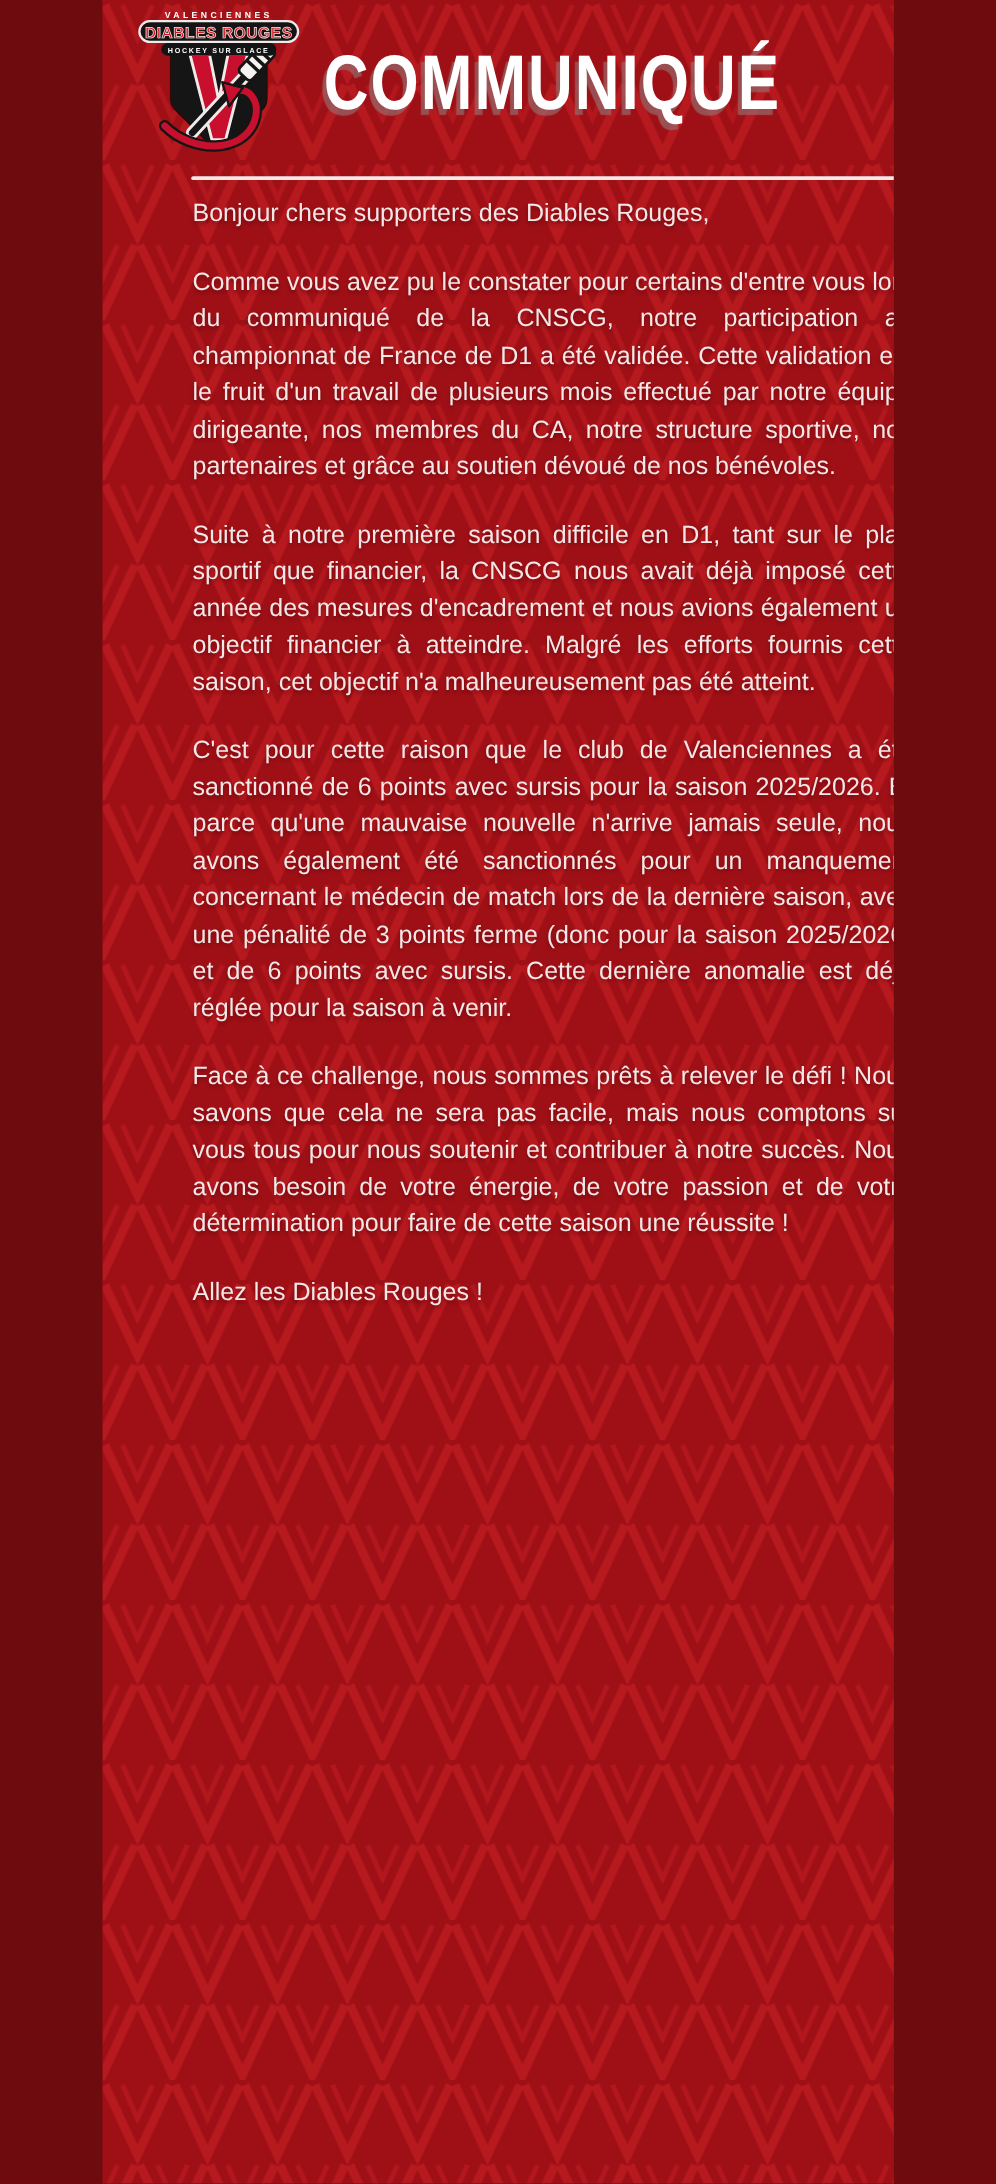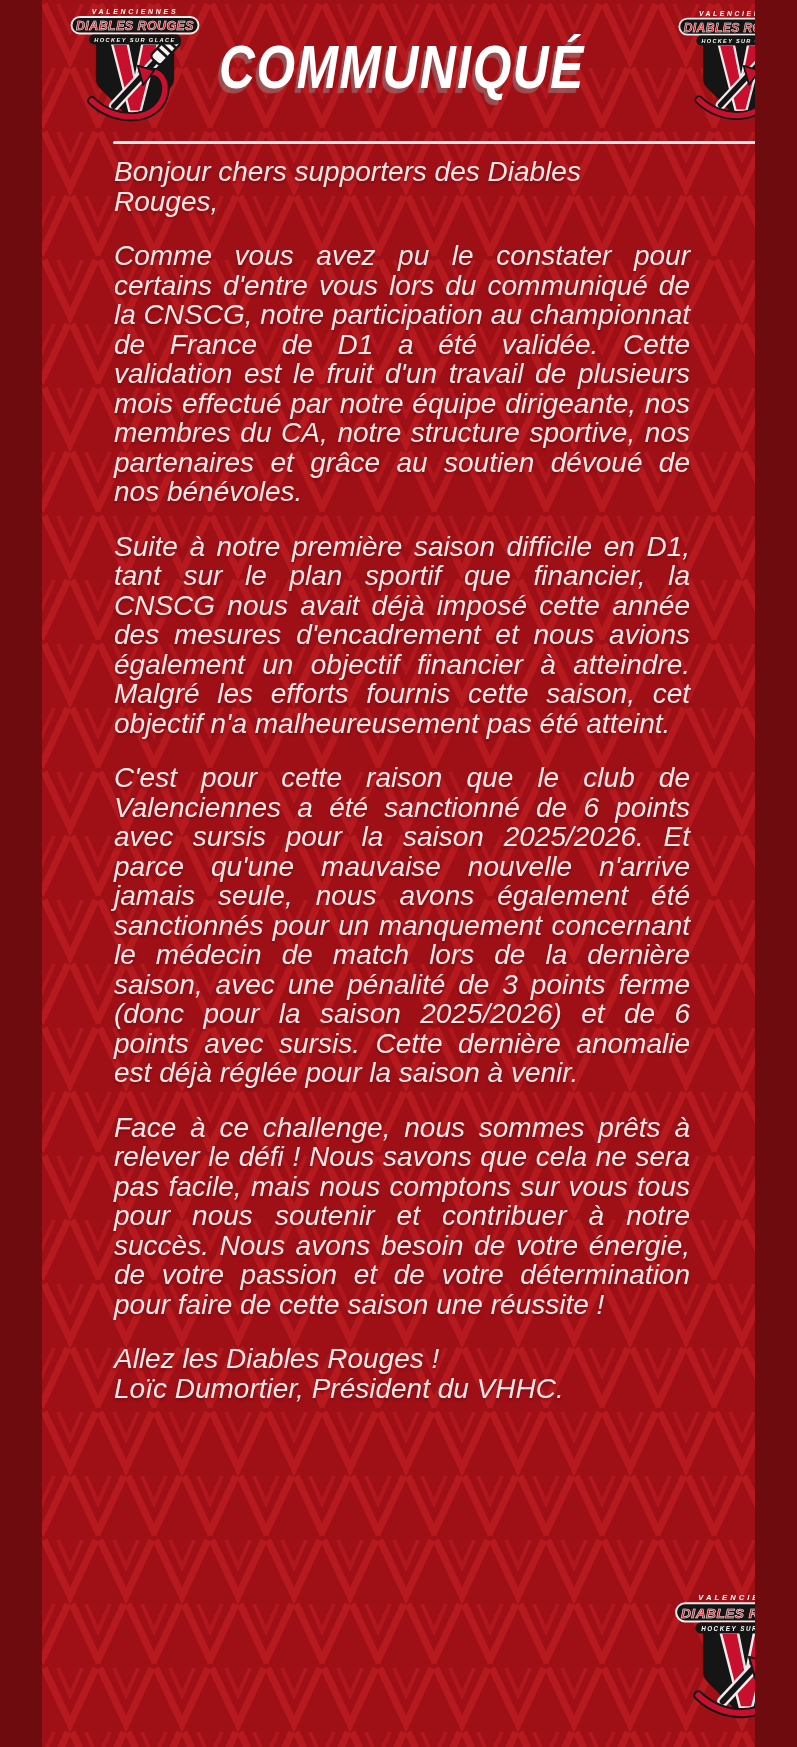--- a/index.html
+++ b/index.html
@@ -1,23 +1,22 @@
 <!DOCTYPE html>
 <html lang="fr"><head>
 <meta charset="utf-8">
 <style>
   html,body{margin:0;padding:0;background:#6e0b0f;}
   .page{
     position:relative;
-    width:713px;height:1747px;
+    width:633px;height:1747px;
     margin:0 auto;
     overflow:hidden;
     background:#9e1016;
     font-family:"Liberation Sans", sans-serif;
-    font-style:italic;
   }
   .bg-svg{position:absolute;left:0;top:0;z-index:0;display:block;}
   .content{position:absolute;inset:0;z-index:1;}
 
   .logo{position:absolute;}
   .logo svg{display:block;width:100%;height:auto;}
   .logo-tl{left:24px;top:5px;width:138px;}
   .logo-tr{left:632px;top:7px;width:134px;}
   .logo-br{left:628px;top:1590px;width:152px;}
   .logo text{font-family:"Liberation Sans", sans-serif;}
@@ -37,21 +36,21 @@
 
   .divider{
     position:absolute;top:141px;left:71px;
     width:656px;height:3px;border-radius:2px;
     background:#f2e8e8;
   }
 
   .letter{
     position:absolute;top:157px;left:72px;width:576px;
     color:#f3e7e7;
-    font-size:28px;line-height:29.5px;
+    font-size:20px;line-height:29.5px;
     text-align:justify;
     text-shadow:0 2px 3px rgba(70,5,8,.45);
   }
   .letter p{margin:0 0 25px 0;}
   .letter .greeting{text-align:left;}
   .closing{margin-top:16px;}
   .closing p{margin:0;text-align:left;}
 </style>
 </head>
 <body>
@@ -157,21 +156,20 @@
     <div class="divider"></div>
 
     <div class="letter">
       <p class="greeting">Bonjour chers supporters des Diables Rouges,</p>
       <p>Comme vous avez pu le constater pour certains d'entre vous lors du communiqué de la CNSCG, notre participation au championnat de France de D1 a été validée. Cette validation est le fruit d'un travail de plusieurs mois effectué par notre équipe dirigeante, nos membres du CA, notre structure sportive, nos partenaires et grâce au soutien dévoué de nos bénévoles.</p>
       <p>Suite à notre première saison difficile en D1, tant sur le plan sportif que financier, la CNSCG nous avait déjà imposé cette année des mesures d'encadrement et nous avions également un objectif financier à atteindre. Malgré les efforts fournis cette saison, cet objectif n'a malheureusement pas été atteint.</p>
       <p>C'est pour cette raison que le club de Valenciennes a été sanctionné de 6 points avec sursis pour la saison 2025/2026. Et parce qu'une mauvaise nouvelle n'arrive jamais seule, nous avons également été sanctionnés pour un manquement concernant le médecin de match lors de la dernière saison, avec une pénalité de 3 points ferme (donc pour la saison 2025/2026) et de 6 points avec sursis. Cette dernière anomalie est déjà réglée pour la saison à venir.</p>
       <p>Face à ce challenge, nous sommes prêts à relever le défi ! Nous savons que cela ne sera pas facile, mais nous comptons sur vous tous pour nous soutenir et contribuer à notre succès. Nous avons besoin de votre énergie, de votre passion et de votre détermination pour faire de cette saison une réussite !</p>
       <div class="closing">
         <p>Allez les Diables Rouges !</p>
-        <p>Loïc Dumortier, Président du VHHC.</p>
       </div>
     </div>
 
     <div class="logo logo-br">
   <svg viewBox="0 0 150 134" xmlns="http://www.w3.org/2000/svg">
 
     <g>
       <path d="M38,33 H112 Q117,33 117,38 V80 Q117,86 113,90 L81,122 Q75,128 69,122 L37,90 Q33,86 33,80 V38 Q33,33 38,33 Z" fill="#151515" stroke="#2b0a0a" stroke-width="1"></path>
     </g>
 

